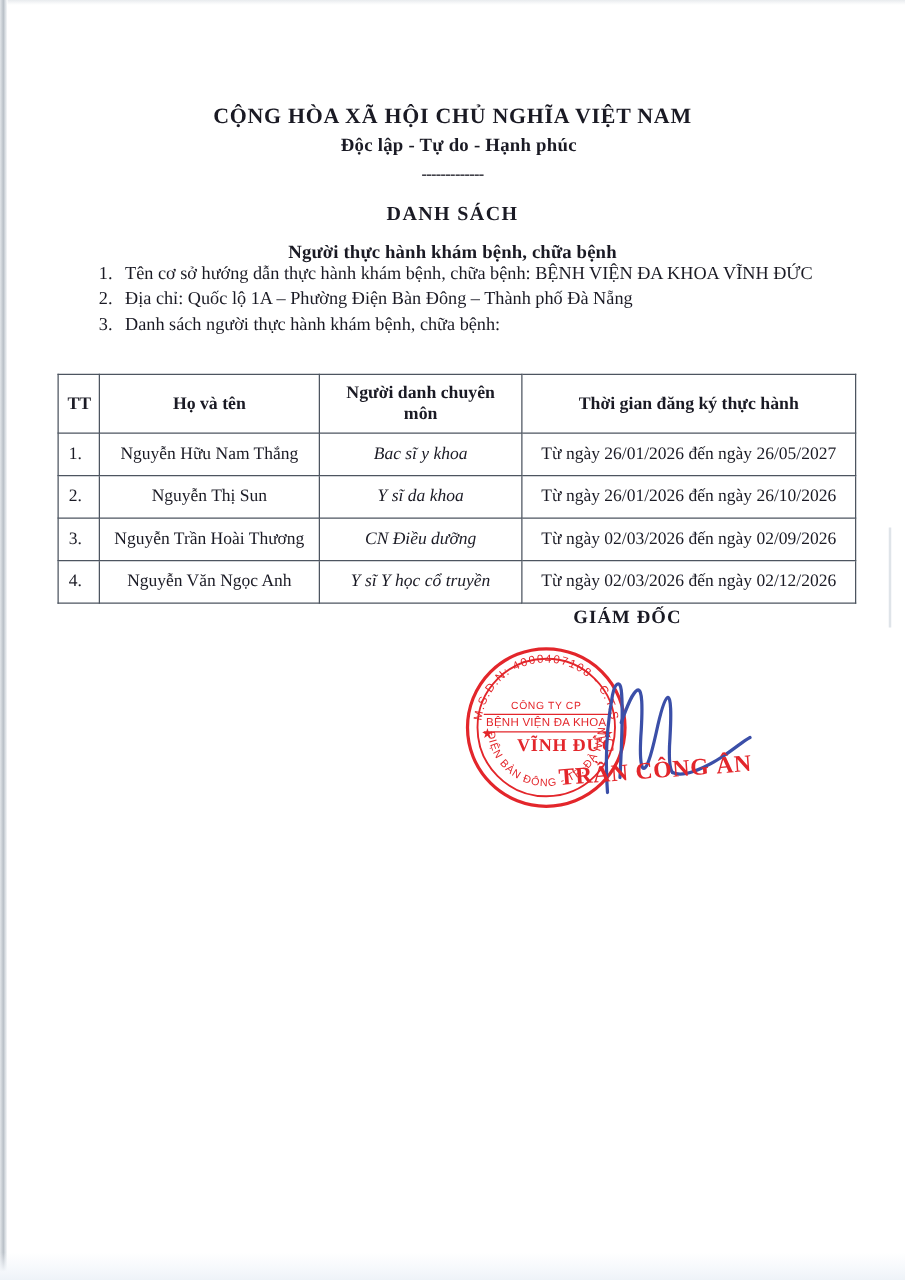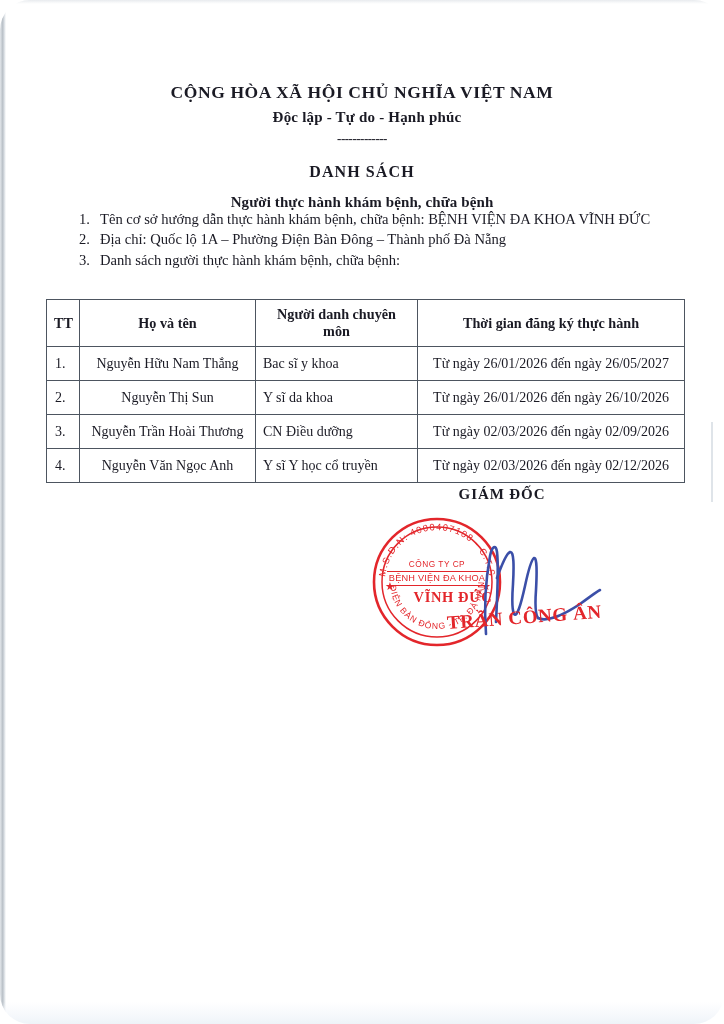--- a/index.html
+++ b/index.html
@@ -8,21 +8,20 @@
     background: #ffffff;
   }
   .page {
     position: relative;
     width: 724px;
     height: 1024px;
     background: #ffffff;
     overflow: hidden;
     font-family: "Liberation Serif", "DejaVu Serif", serif;
     color: #1a1a24;
-    border-radius: 30px;
   }
 
   
   .scan-left-edge {
     position: absolute;
     left: 0; top: 0;
     width: 6px; height: 1024px;
     background: linear-gradient(to right, #e2e6ea 0%, #b9c0c7 45%, #d9dee3 70%, #ffffff 100%);
   }
   .scan-top-edge {
@@ -128,21 +127,21 @@
     font-weight: bold;
     font-size: 14.2px;
     height: 24px;
   }
   .col-tt    { width: 33px; }
   .col-name  { width: 176px; }
   .col-role  { width: 162px; }
   .col-time  { width: 267px; }
   td.cell-tt   { text-align: left; padding-left: 8px; }
   td.cell-name { text-align: center; }
-  td.cell-role { text-align: left; }
+  td.cell-role { text-align: center; font-style: italic; }
   td.cell-time { text-align: center; }
 
   
   .sign-block {
     position: absolute;
     left: 352px; top: 483px;
     width: 300px;
     text-align: center;
   }
   .sign-org {

